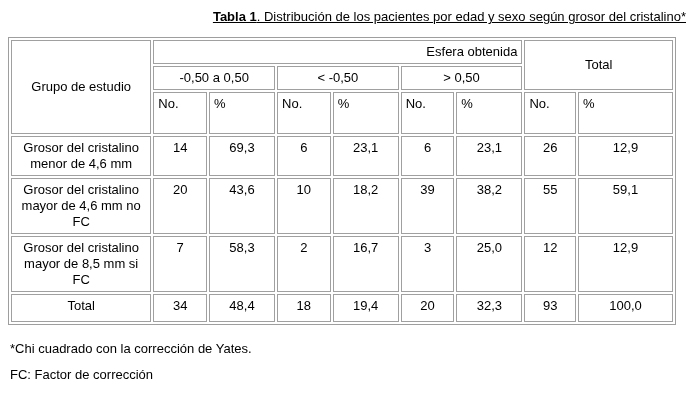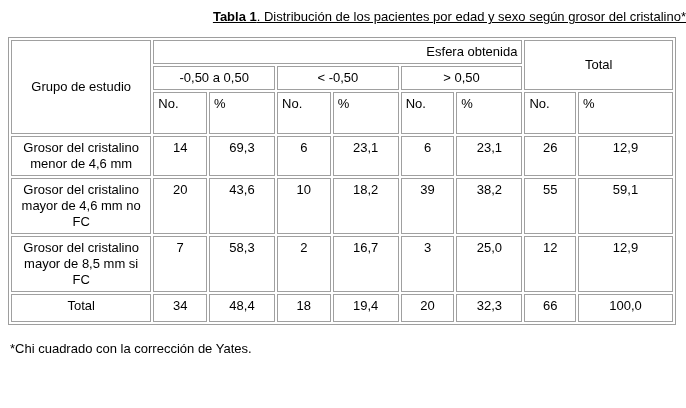--- a/index.html
+++ b/index.html
@@ -170,23 +170,24 @@
         <td class="val">12,9</td>
       </tr>
       <tr class="total-row">
         <td class="rowlabel">Total</td>
         <td class="val">34</td>
         <td class="val">48,4</td>
         <td class="val">18</td>
         <td class="val">19,4</td>
         <td class="val">20</td>
         <td class="val">32,3</td>
-        <td class="val">66</td>
+        <td class="val">93</td>
         <td class="val">100,0</td>
       </tr>
     </tbody>
   </table>
 
   <div class="footnotes">
     <p>*Chi cuadrado con la corrección de Yates.</p>
+    <p>FC: Factor de corrección</p>
   </div>
 
 </div>
 
 </body></html>

